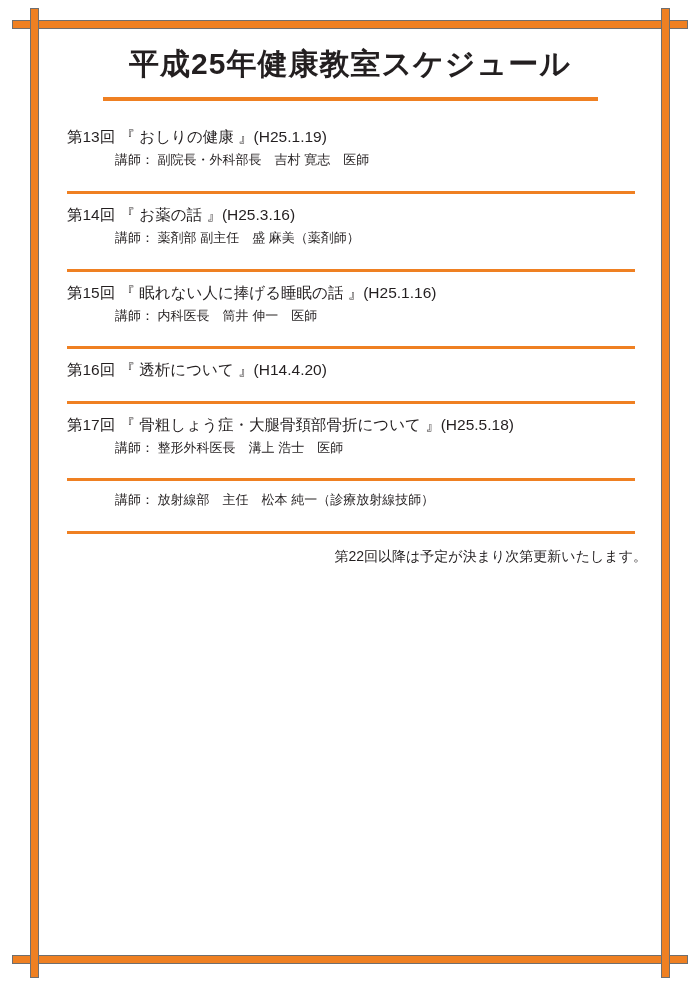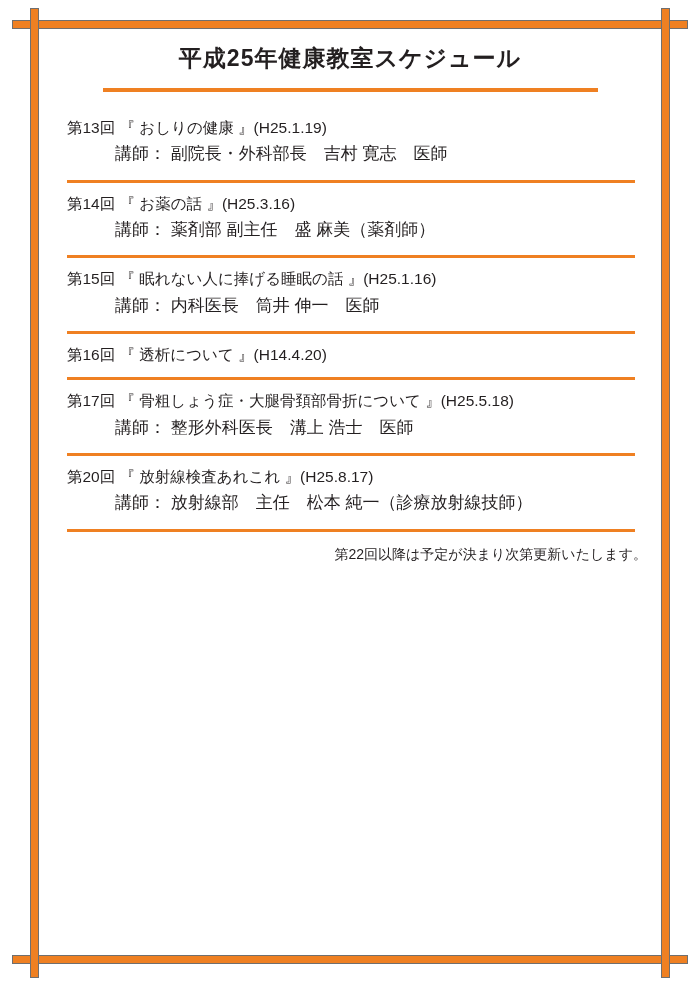--- a/index.html
+++ b/index.html
@@ -51,57 +51,57 @@
   
   .sheet {
     position: absolute;
     left: 45px;
     top: 34px;
     width: 610px;
   }
 
   .title {
     text-align: center;
-    font-size: 23px;
+    font-size: 30px;
     font-weight: bold;
     letter-spacing: 1px;
     color: #231f20;
     margin: 10px 0 0 0;
     line-height: 1.3;
   }
 
   .title-rule {
     width: 495px;
     height: 4px;
     background: #ef8022;
     margin: 14px auto 0 auto;
   }
 
   .list {
     margin-top: 24px;
     padding: 0 20px 0 22px;
   }
 
   .entry {
-    padding-bottom: 9px;
+    padding-bottom: 17px;
   }
   .entry-rule {
     height: 3px;
     background: #ef8022;
     margin: 0 0 9px 0;
   }
 
   .entry-title {
     font-size: 15.5px;
     line-height: 1.5;
     margin: 0 0 2px 0;
     white-space: nowrap;
   }
   .entry-lecturer {
-    font-size: 17px;
+    font-size: 13px;
     line-height: 1.5;
     margin: 0 0 4px 48px;
     white-space: nowrap;
   }
 
   .note {
     margin-top: 14px;
     text-align: right;
     font-size: 14px;
     padding-right: 8px;
@@ -139,20 +139,19 @@
         <div class="entry-rule"></div>
         <div class="entry-title">第16回 『 透析について 』(H14.4.20)</div>
       </div>
       <div class="entry">
         <div class="entry-rule"></div>
         <div class="entry-title">第17回 『 骨粗しょう症・大腿骨頚部骨折について 』(H25.5.18)</div>
         <div class="entry-lecturer">講師： 整形外科医長　溝上 浩士　医師</div>
       </div>
       <div class="entry">
         <div class="entry-rule"></div>
-        <div class="entry-title">第20回 『 放射線検査あれこれ 』(H25.8.17)</div>
         <div class="entry-lecturer">講師： 放射線部　主任　松本 純一（診療放射線技師）</div>
       </div>
       <div class="entry-rule"></div>
     </div>
 
   <div class="note">第22回以降は予定が決まり次第更新いたします。</div>
 </div>
 
 </body></html>

